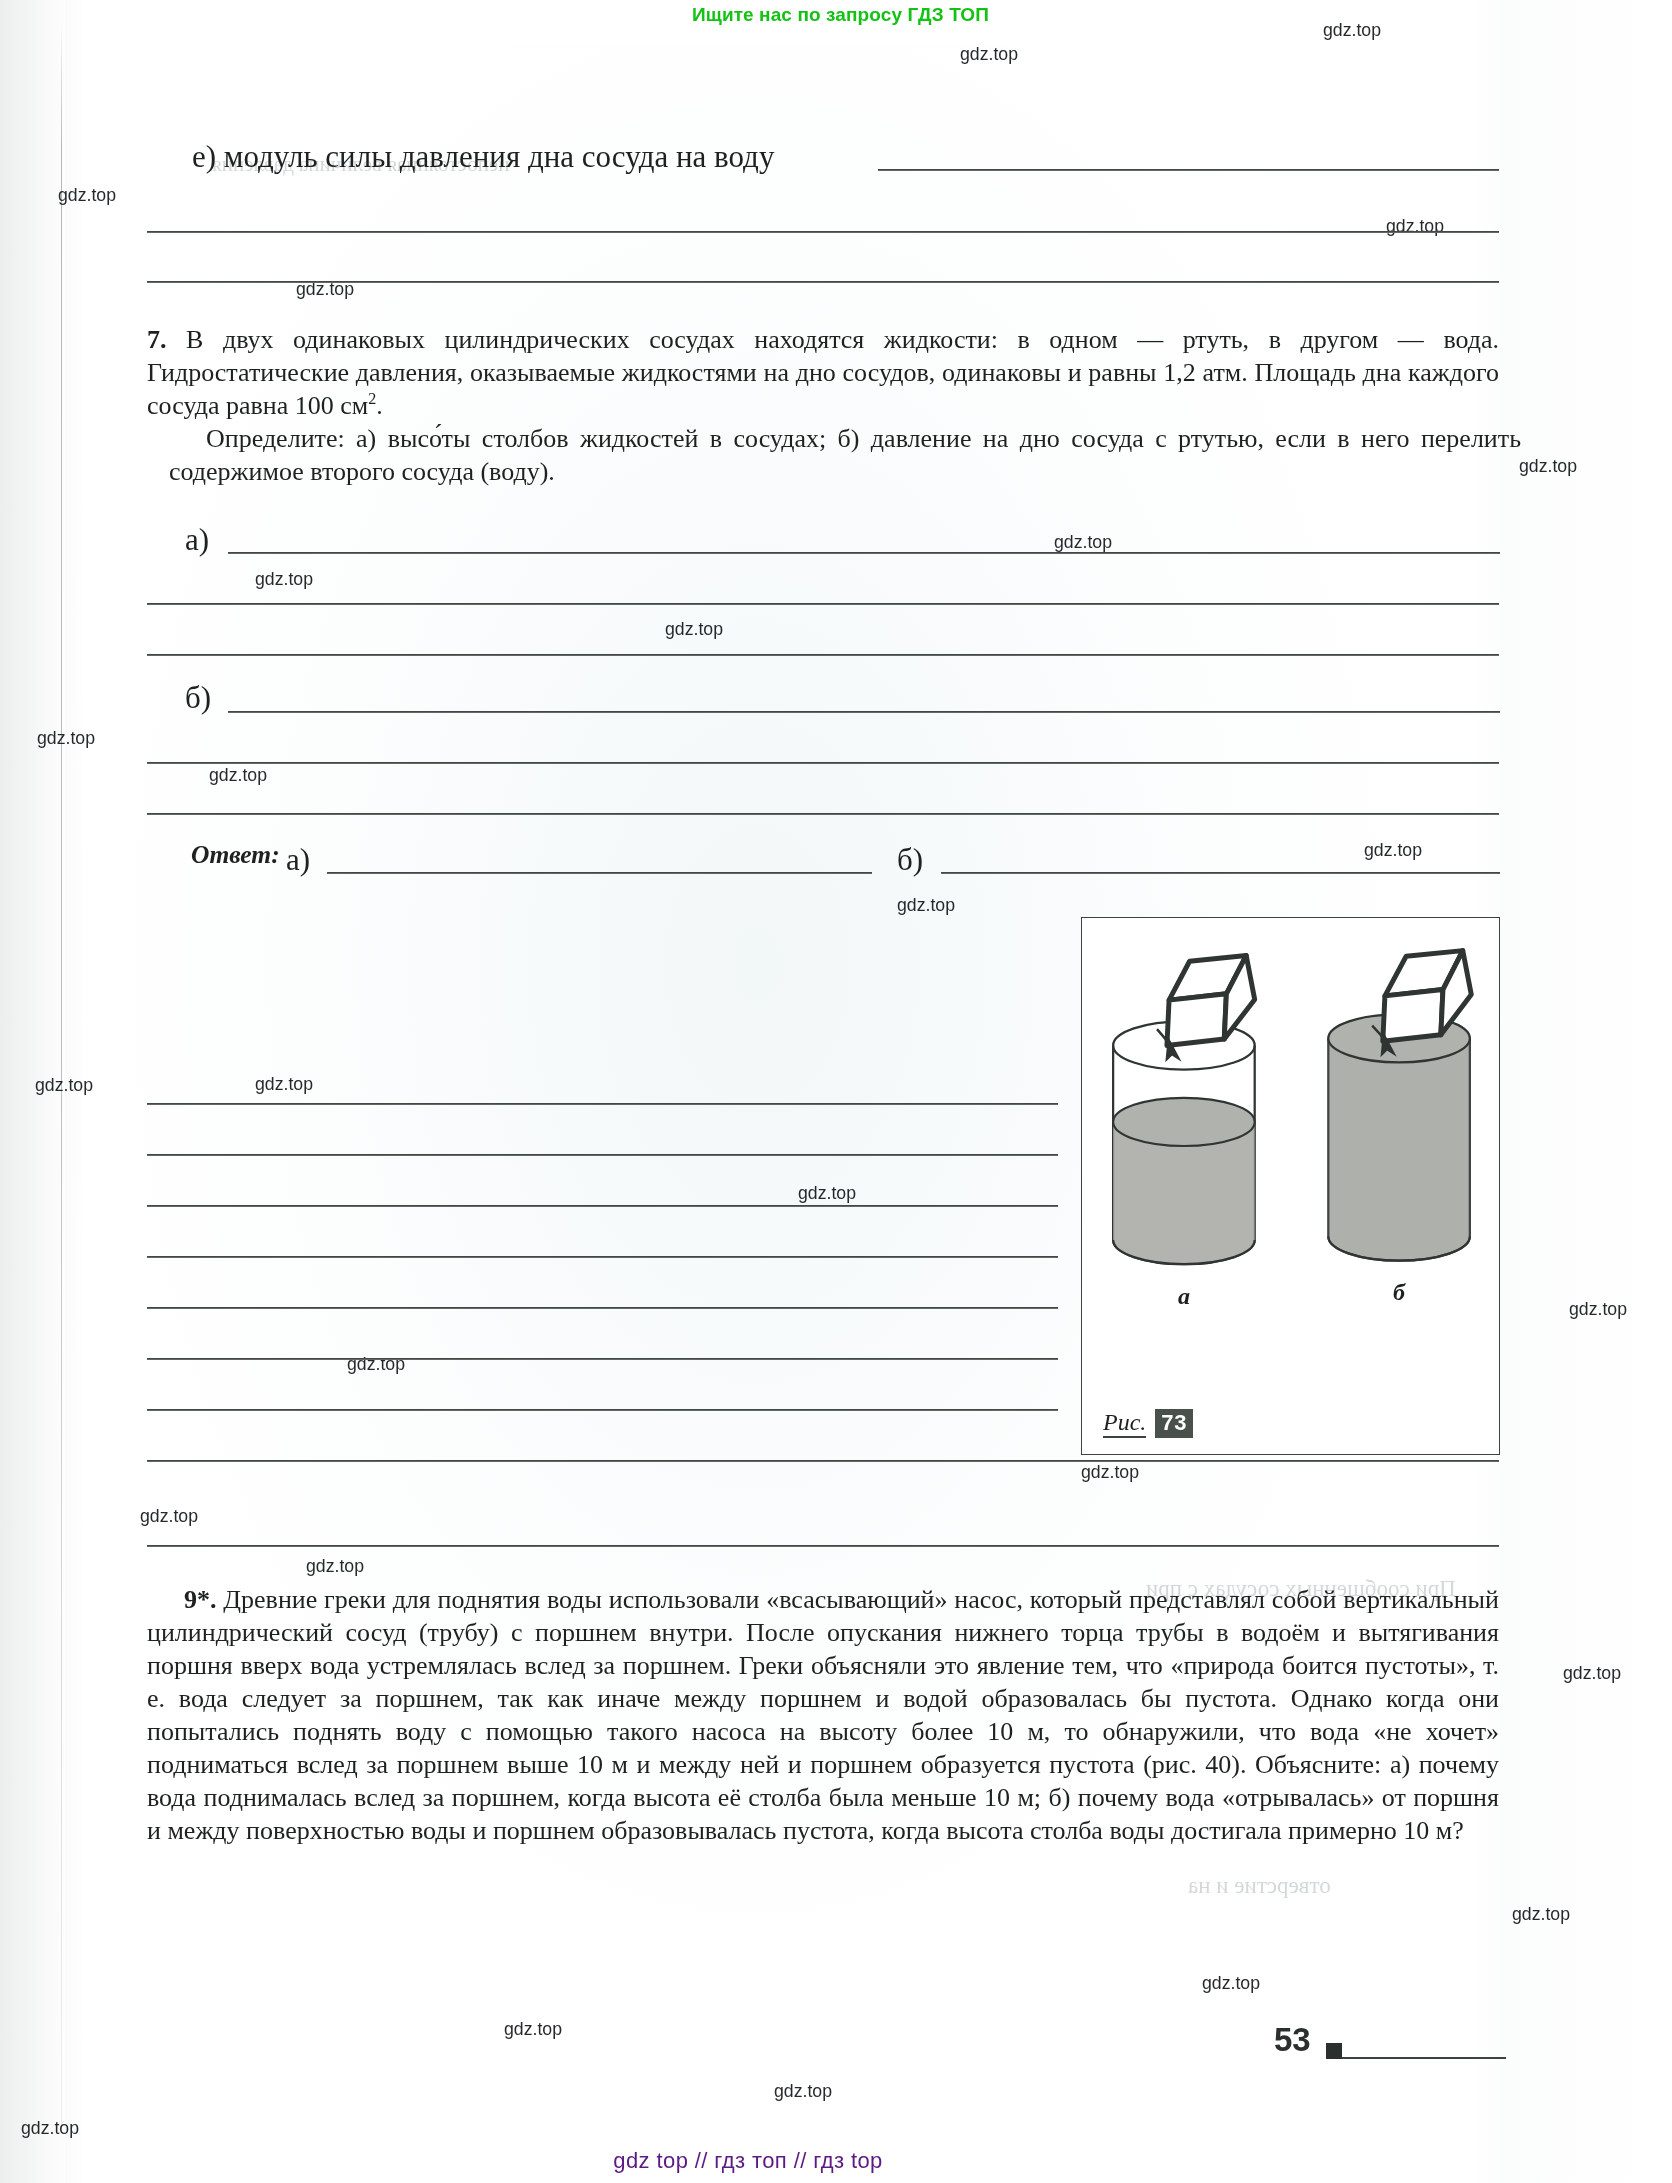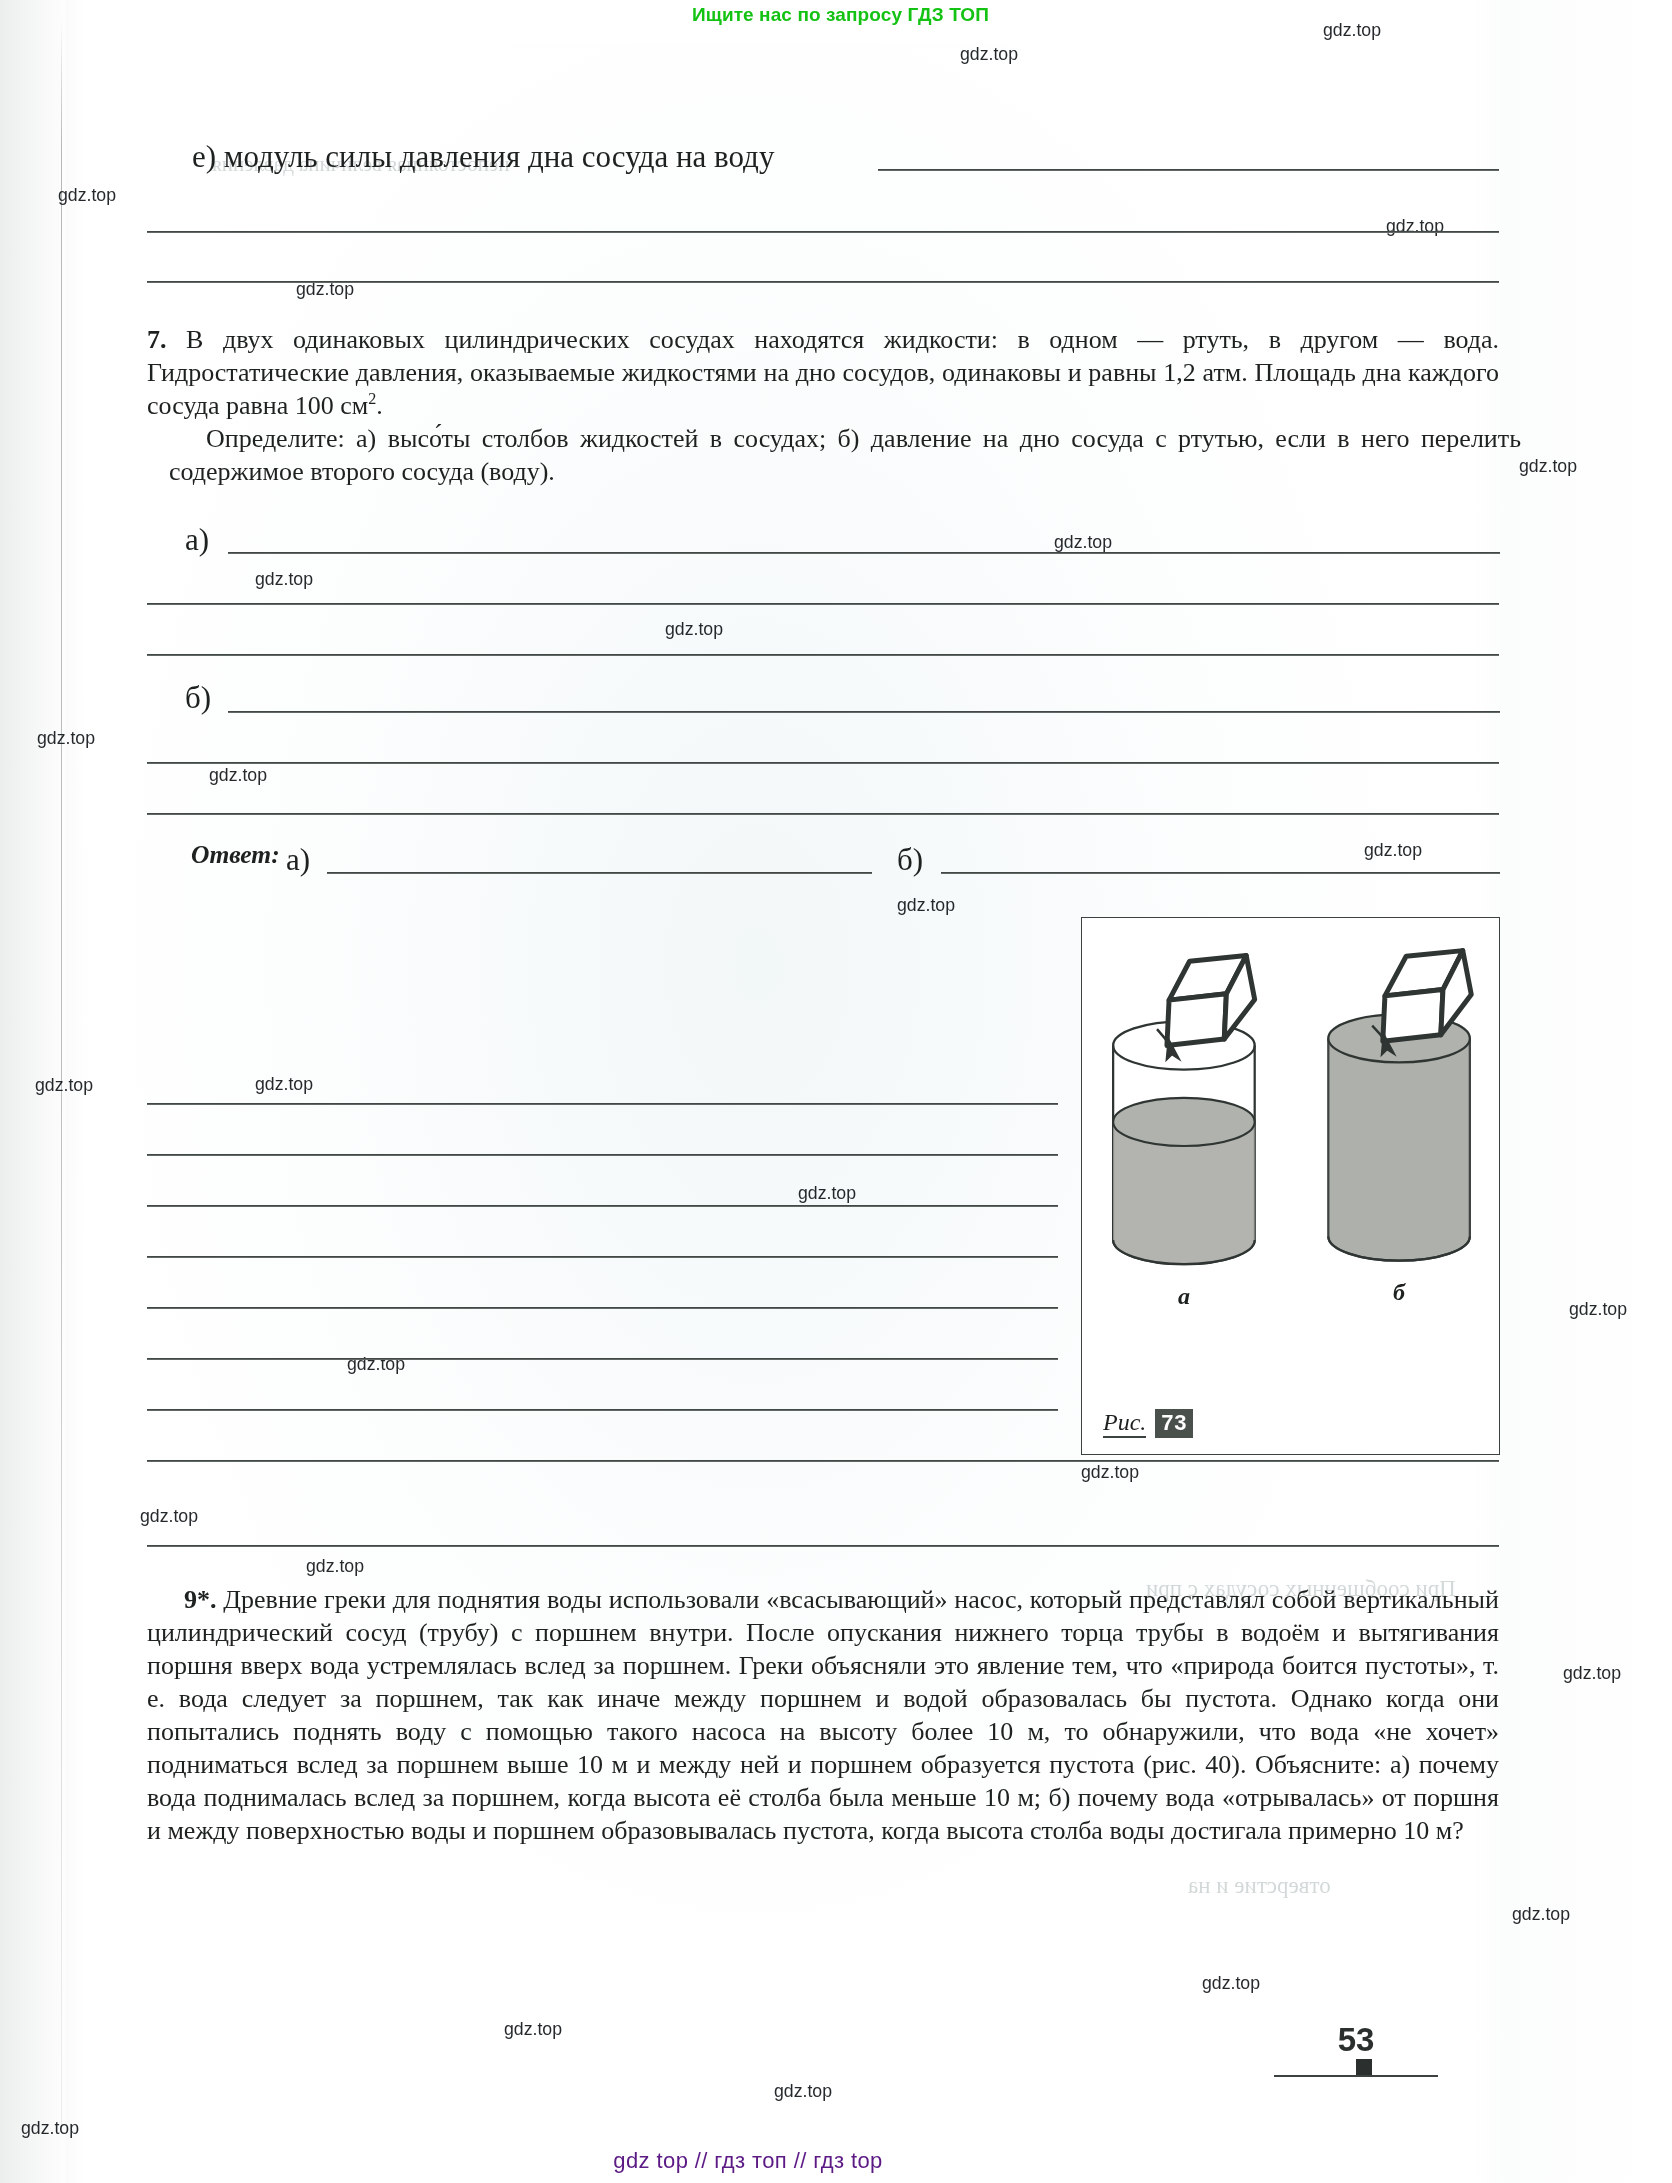--- a/index.html
+++ b/index.html
@@ -78,21 +78,21 @@
   #fig-caption .ris{
     font-style:italic;font-size:24px;font-family:"Liberation Serif","DejaVu Serif",serif;
     border-bottom:2.1px solid #3c4240;padding-bottom:0.7px;
   }
   #fig-caption .ris-num{
     background:#4a504c;color:#ffffff;font-family:"Liberation Sans","DejaVu Sans",sans-serif;
     font-weight:bold;font-size:22px;padding:3.5px 6.4px 4.2px 6.4px;line-height:1;
     letter-spacing:0.7px;
   }
   
-  #page-num-wrap{position:absolute;display:flex;align-items:center;flex-direction:column;}
+  #page-num-wrap{position:absolute;display:flex;align-items:flex-end;}
   #page-num{
     font-family:"Liberation Sans","DejaVu Sans",sans-serif;
     font-weight:bold;font-size:33px;color:#2b302e;
   }
   #page-num-square{width:15.6px;height:15.6px;background:#2b302e;margin-left:15.6px;}
   #page-num-line{width:164px;height:2.1px;background:#3c4240;}
   
   .ghost{
     position:absolute;font-family:"Liberation Serif","DejaVu Serif",serif;
     color:rgba(110,125,125,.30);font-size:23px;transform:scaleX(-1);

